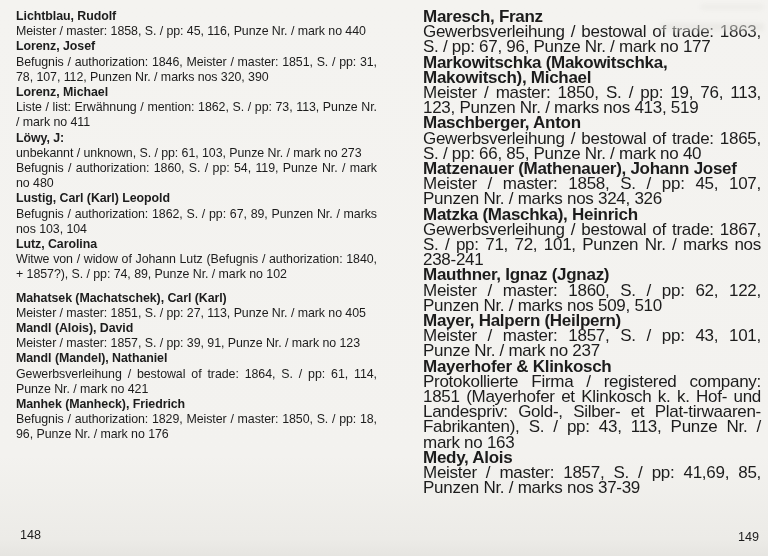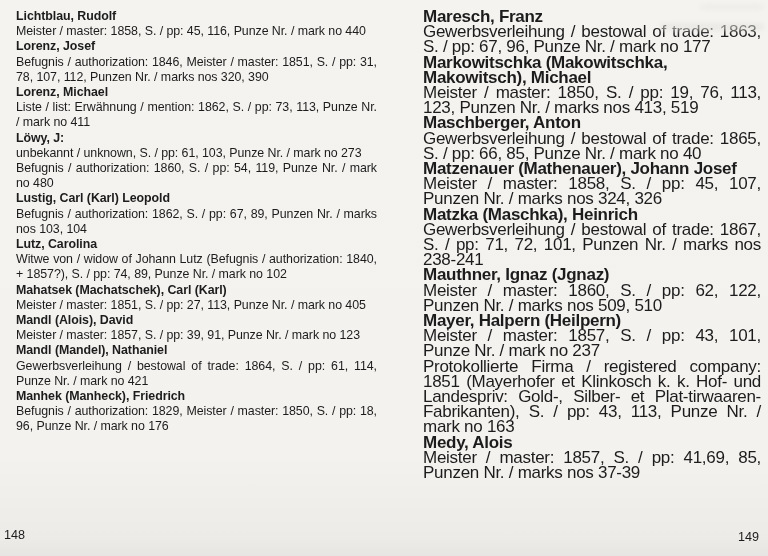--- a/index.html
+++ b/index.html
@@ -38,34 +38,35 @@
   .page-col.right {
     width: 338px;
     margin-left: 46px;
     font-size: 17px;
     letter-spacing: -0.28px;
   }
   .entry { 
     line-height: 15.2px;
   }
   .entry.gap-before {
+    margin-top: 8px;
   }
   .entry-name {
     font-weight: 700;
   }
   .entry-details {
     text-align: justify;
   }
   .page-number {
     position: absolute;
     font-size: 12.6px;
     line-height: 14px;
   }
   .page-number.left {
-    left: 4px;
+    left: 20px;
     top: 528px;
     text-align: center;
   }
   .page-number.right {
     right: 9px;
     top: 530px;
   }
   
   .ghost-smudge {
     position: absolute;
@@ -154,20 +155,21 @@
       </div>
         <div class="entry">
         <div class="entry-name">Mauthner, Ignaz (Jgnaz)</div>
         <div class="entry-details">Meister / master: 1860, S. / pp: 62, 122, Punzen Nr. / marks nos 509, 510</div>
       </div>
         <div class="entry">
         <div class="entry-name">Mayer, Halpern (Heilpern)</div>
         <div class="entry-details">Meister / master: 1857, S. / pp: 43, 101, Punze Nr. / mark no 237</div>
       </div>
         <div class="entry">
+        <div class="entry-name">Mayerhofer &amp; Klinkosch</div>
         <div class="entry-details">Protokollierte Firma / registered company: 1851 (Mayerhofer et Klinkosch k. k. Hof- und Landespriv: Gold-, Silber- et Plat-tirwaaren-Fabrikanten), S. / pp: 43, 113, Punze Nr. / mark no 163</div>
       </div>
         <div class="entry">
         <div class="entry-name">Medy, Alois</div>
         <div class="entry-details">Meister / master: 1857, S. / pp: 41,69, 85, Punzen Nr. / marks nos 37-39</div>
       </div>
       </div>
   </div>
 
 </div>

